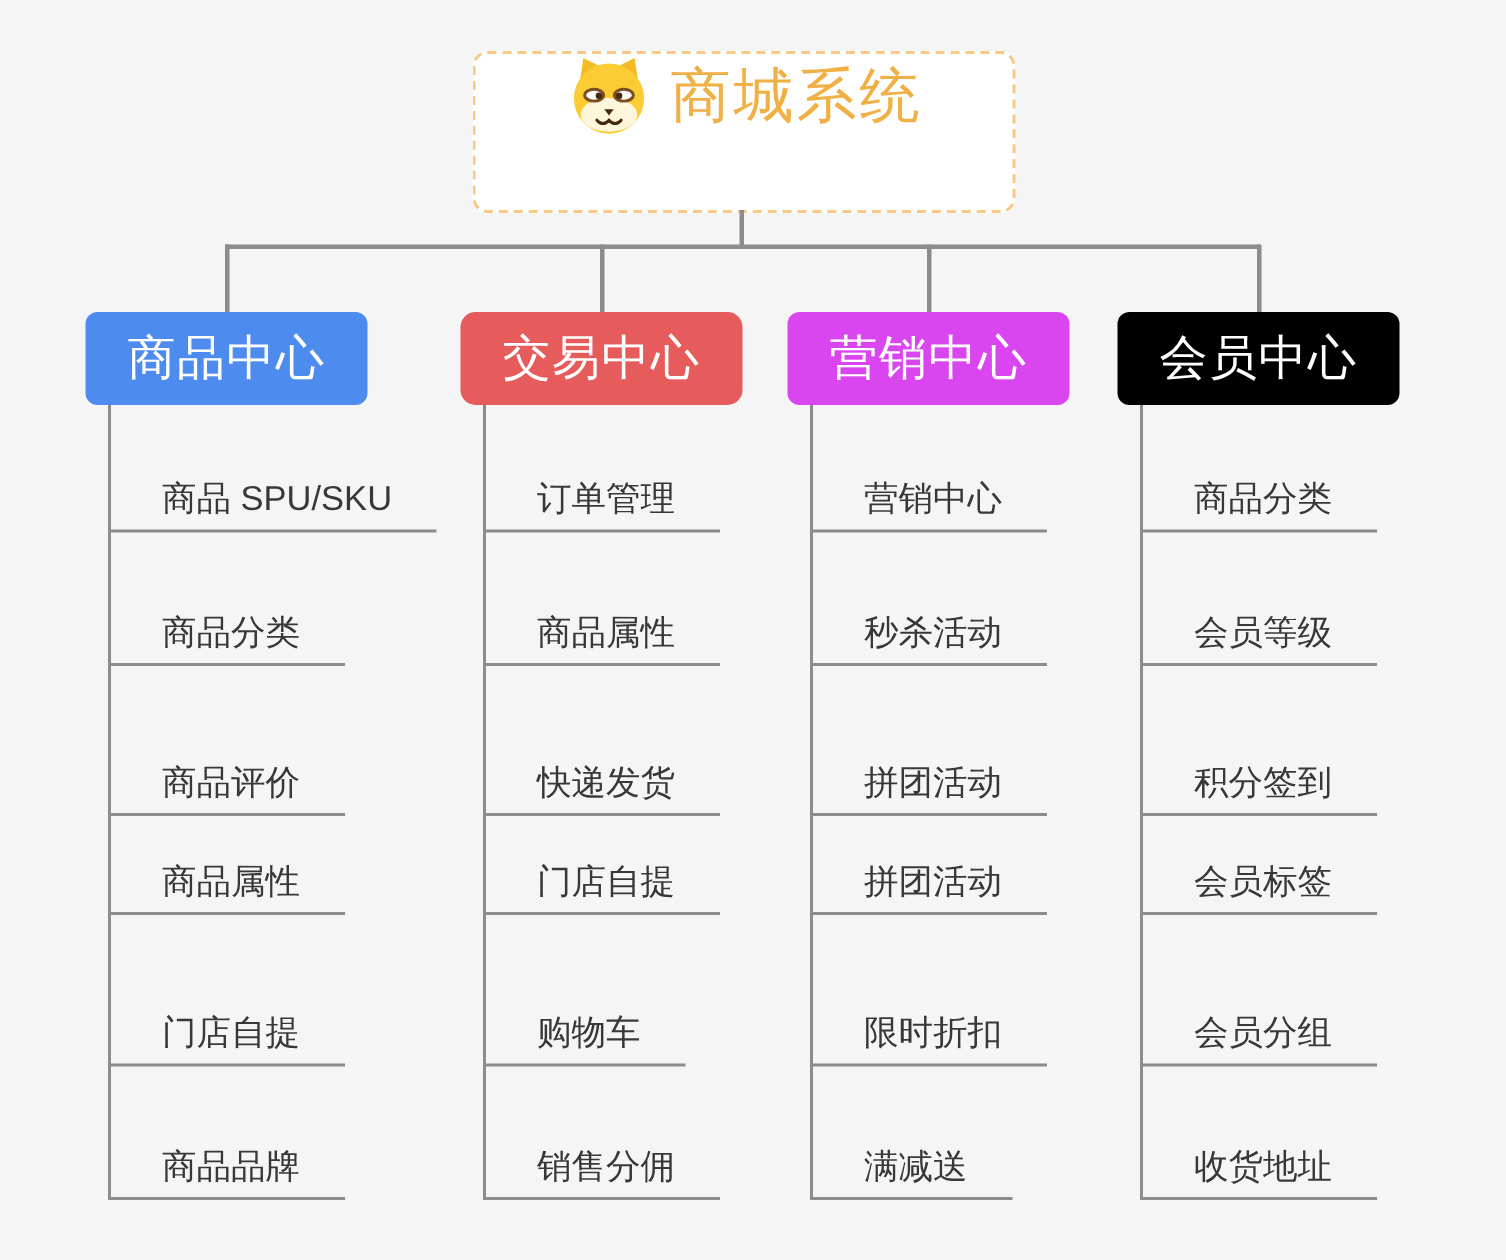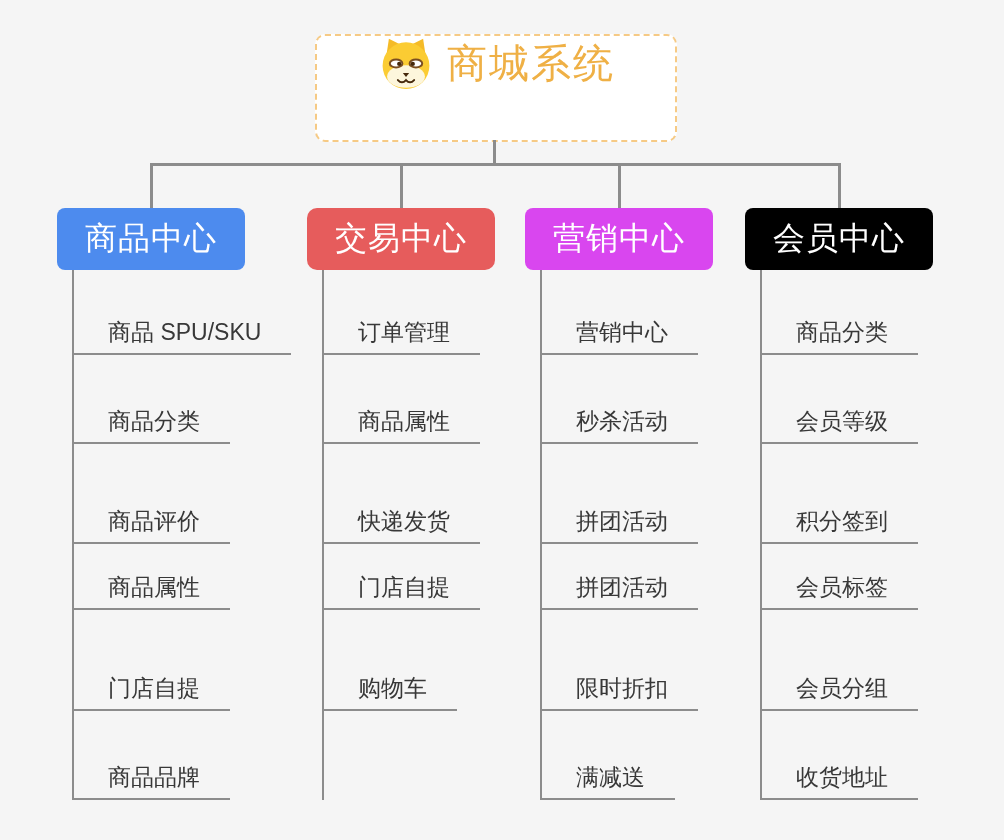--- a/index.html
+++ b/index.html
@@ -74,20 +74,21 @@
   </div>
 
   <div class="branch b2">
     <div class="branch-header" style="background-color: rgb(230, 92, 92); border-radius: 10px;">交易中心</div>
     <div class="trunk"></div>
     <div class="item i1">订单管理</div>
     <div class="item i2">商品属性</div>
     <div class="item i3">快递发货</div>
     <div class="item i4">门店自提</div>
     <div class="item i5">购物车</div>
+    <div class="item i6">销售分佣</div>
   </div>
 
   <div class="branch b3">
     <div class="branch-header" style="background-color: #d946ef; text-align: center;">营销中心</div>
     <div class="trunk"></div>
     <div class="item i1">营销中心</div>
     <div class="item i2">秒杀活动</div>
     <div class="item i3">拼团活动</div>
     <div class="item i4">拼团活动</div>
     <div class="item i5">限时折扣</div>

